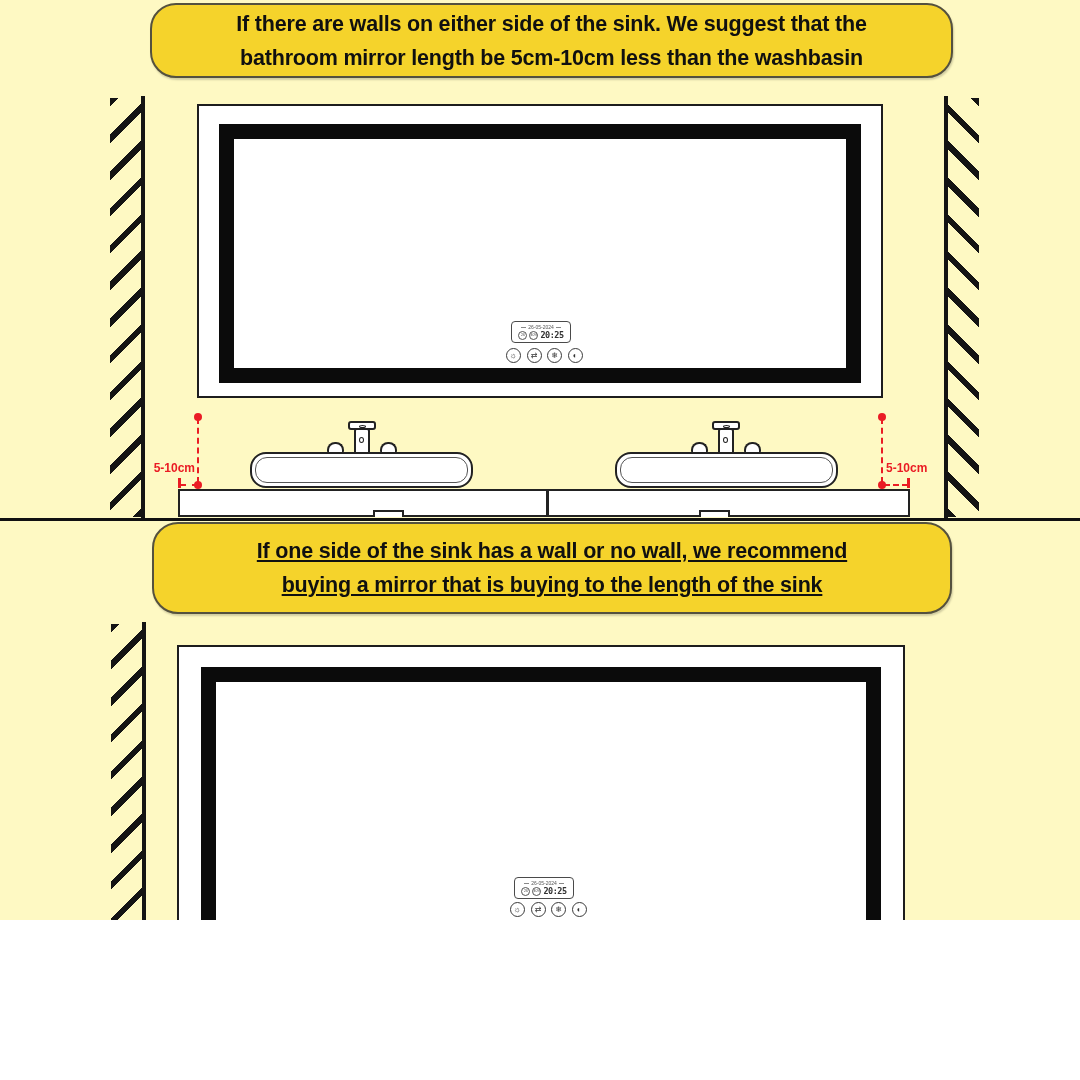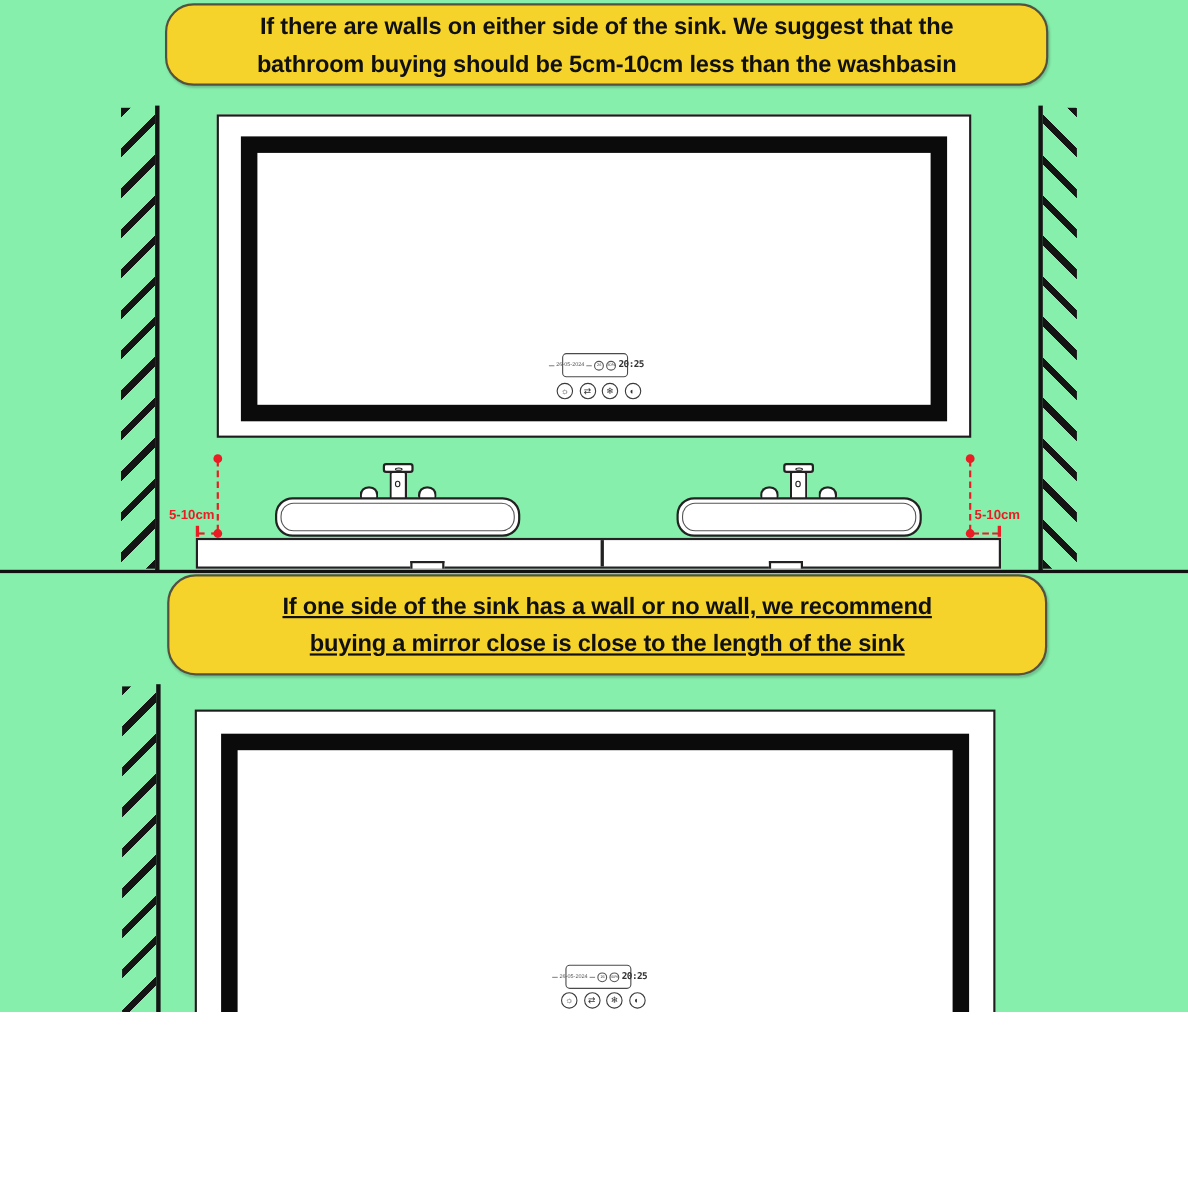--- a/index.html
+++ b/index.html
@@ -1,18 +1,18 @@
 <!DOCTYPE html>
 <html><head>
 <meta charset="utf-8">
 <style>
   * { box-sizing: border-box; margin: 0; padding: 0; }
   html,body { background:#ffffff; }
   body { font-family: "Liberation Sans", sans-serif; }
-  #stage { position:relative; width:1080px; height:920px; background:#86efac; overflow:hidden; }
+  #stage { position:relative; width:1080px; height:920px; background:#fef9c3; overflow:hidden; }
   .abs { position:absolute; }
 
   
   .banner {
     background:#F5D32B;
     border:2.5px solid #54513E;
     border-radius:26px;
     display:flex; flex-direction:column; justify-content:center;
     text-align:center;
     color:#101010; font-weight:bold; font-size:21.5px; line-height:34px;
@@ -24,21 +24,21 @@
   .wall-line { background:#141414; }
   .hatch-left  { background:repeating-linear-gradient(135deg,#141414 0 6px,transparent 6px 26px); }
   .hatch-right { background:repeating-linear-gradient(45deg,#141414 0 6px,transparent 6px 26px); }
 
   
   .mirror { border:2px solid #1d1d1d; background:#fff; }
   .mframe { position:absolute; border:15px solid #0b0b0b; background:#fff; }
 
   
   .display { width:60px; height:22px; border:1.5px solid #4a4a4a; border-radius:4px; background:#fff;
-    display:flex; flex-direction:row; align-items:center; justify-content:center; }
+    display:flex; flex-direction:column; align-items:center; justify-content:center; }
   .d-date-row { display:flex; align-items:center; }
   .d-dash { width:5px; height:1px; background:#888; margin:0 2px; }
   .d-date { font-size:5px; line-height:6px; color:#555; white-space:nowrap; }
   .d-main { display:flex; align-items:center; gap:2px; }
   .d-circ { width:9px; height:9px; border:1px solid #555; border-radius:50%;
     display:flex; align-items:center; justify-content:center; font-size:3.5px; color:#444; }
   .d-time { font-family:"DejaVu Sans Mono", monospace; font-size:8.5px; font-weight:bold;
     color:#333; letter-spacing:-0.5px; }
   .d-buttons { display:flex; gap:5.5px; }
   .d-btn { width:15px; height:15px; border:1.5px solid #3a3a3a; border-radius:50%; background:#fff;
@@ -75,21 +75,21 @@
   .divider { background:#111; }
   .floor { background:#555; }
 </style>
 </head>
 <body>
 
 <div id="stage">
 
   <div class="abs banner" style="left:150px; top:3px; width:803px; height:75px;">
     <div>If there are walls on either side of the sink. We suggest that the</div>
-    <div>bathroom buying should be 5cm-10cm less than the washbasin</div>
+    <div>bathroom mirror length be 5cm-10cm less than the washbasin</div>
   </div>
 
   <div class="abs hatch-left" style="left:110px; top:98px; width:31px; height:419px;"></div>
   <div class="abs wall-line" style="left:141px; top:96px; width:3.5px; height:423px;"></div>
   <div class="abs wall-line" style="left:944px; top:96px; width:3.5px; height:423px;"></div>
   <div class="abs hatch-right" style="left:948px; top:98px; width:31px; height:419px;"></div>
 
   <div class="abs mirror" style="left:197px; top:104px; width:686px; height:294px;">
     <div class="mframe" style="left:20px; right:20px; top:18px; bottom:13px;"></div>
   </div>
@@ -167,21 +167,21 @@
   <div class="abs counter" style="left:178px; top:489px; width:732px; height:28px;">
     <div class="cdivider" style="left:366px;"></div>
   </div>
   <div class="abs foot" style="left:373px; top:510px; width:31px; height:7px;"></div>
   <div class="abs foot" style="left:699px; top:510px; width:31px; height:7px;"></div>
 
   <div class="abs divider" style="left:0; top:518px; width:1080px; height:3px;"></div>
 
   <div class="abs banner" style="left:152px; top:522px; width:800px; height:92px;text-decoration:underline;">
     <div>If one side of the sink has a wall or no wall, we recommend</div>
-    <div>buying a mirror close is close to the length of the sink</div>
+    <div>buying a mirror that is buying to the length of the sink</div>
   </div>
 
   <div class="abs hatch-left" style="left:111px; top:624px; width:31px; height:456px;"></div>
   <div class="abs wall-line" style="left:142px; top:622px; width:3.5px; height:458px;"></div>
 
   <div class="abs mirror" style="left:177px; top:645px; width:728px; height:320px;">
     <div class="mframe" style="left:22px; right:22px; top:20px; bottom:15px;"></div>
   </div>
 
   <div class="abs display" style="left:514px; top:877px;">

